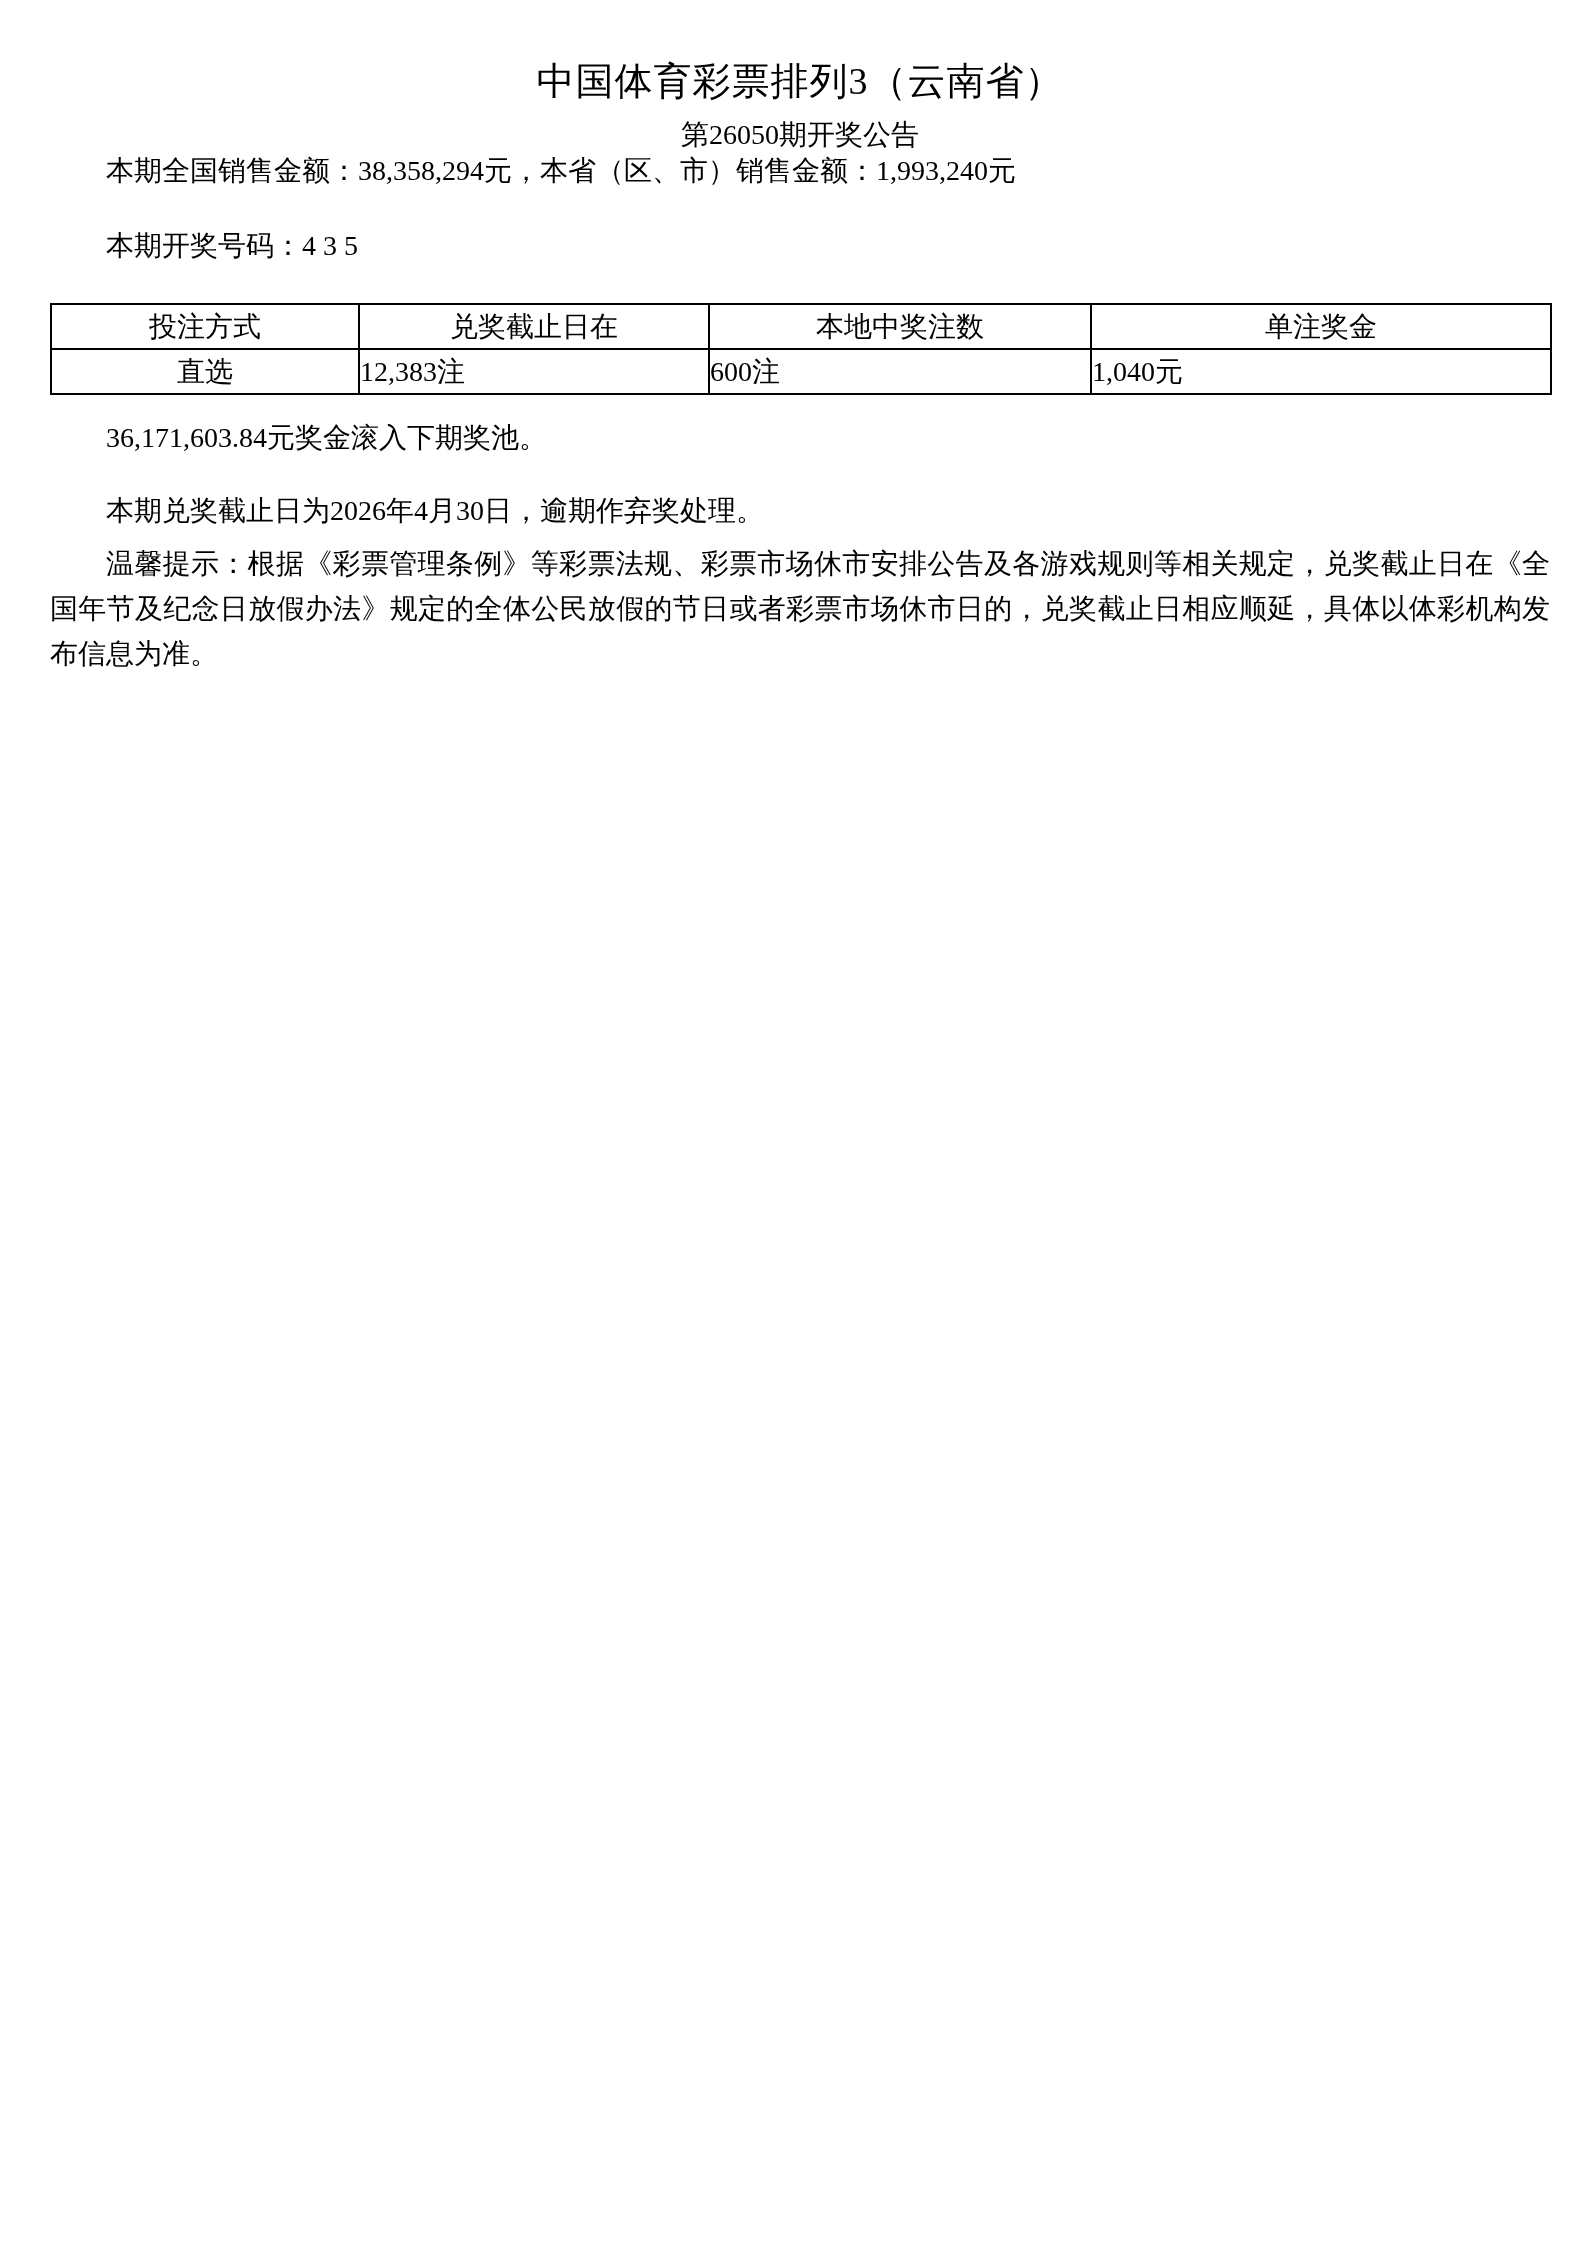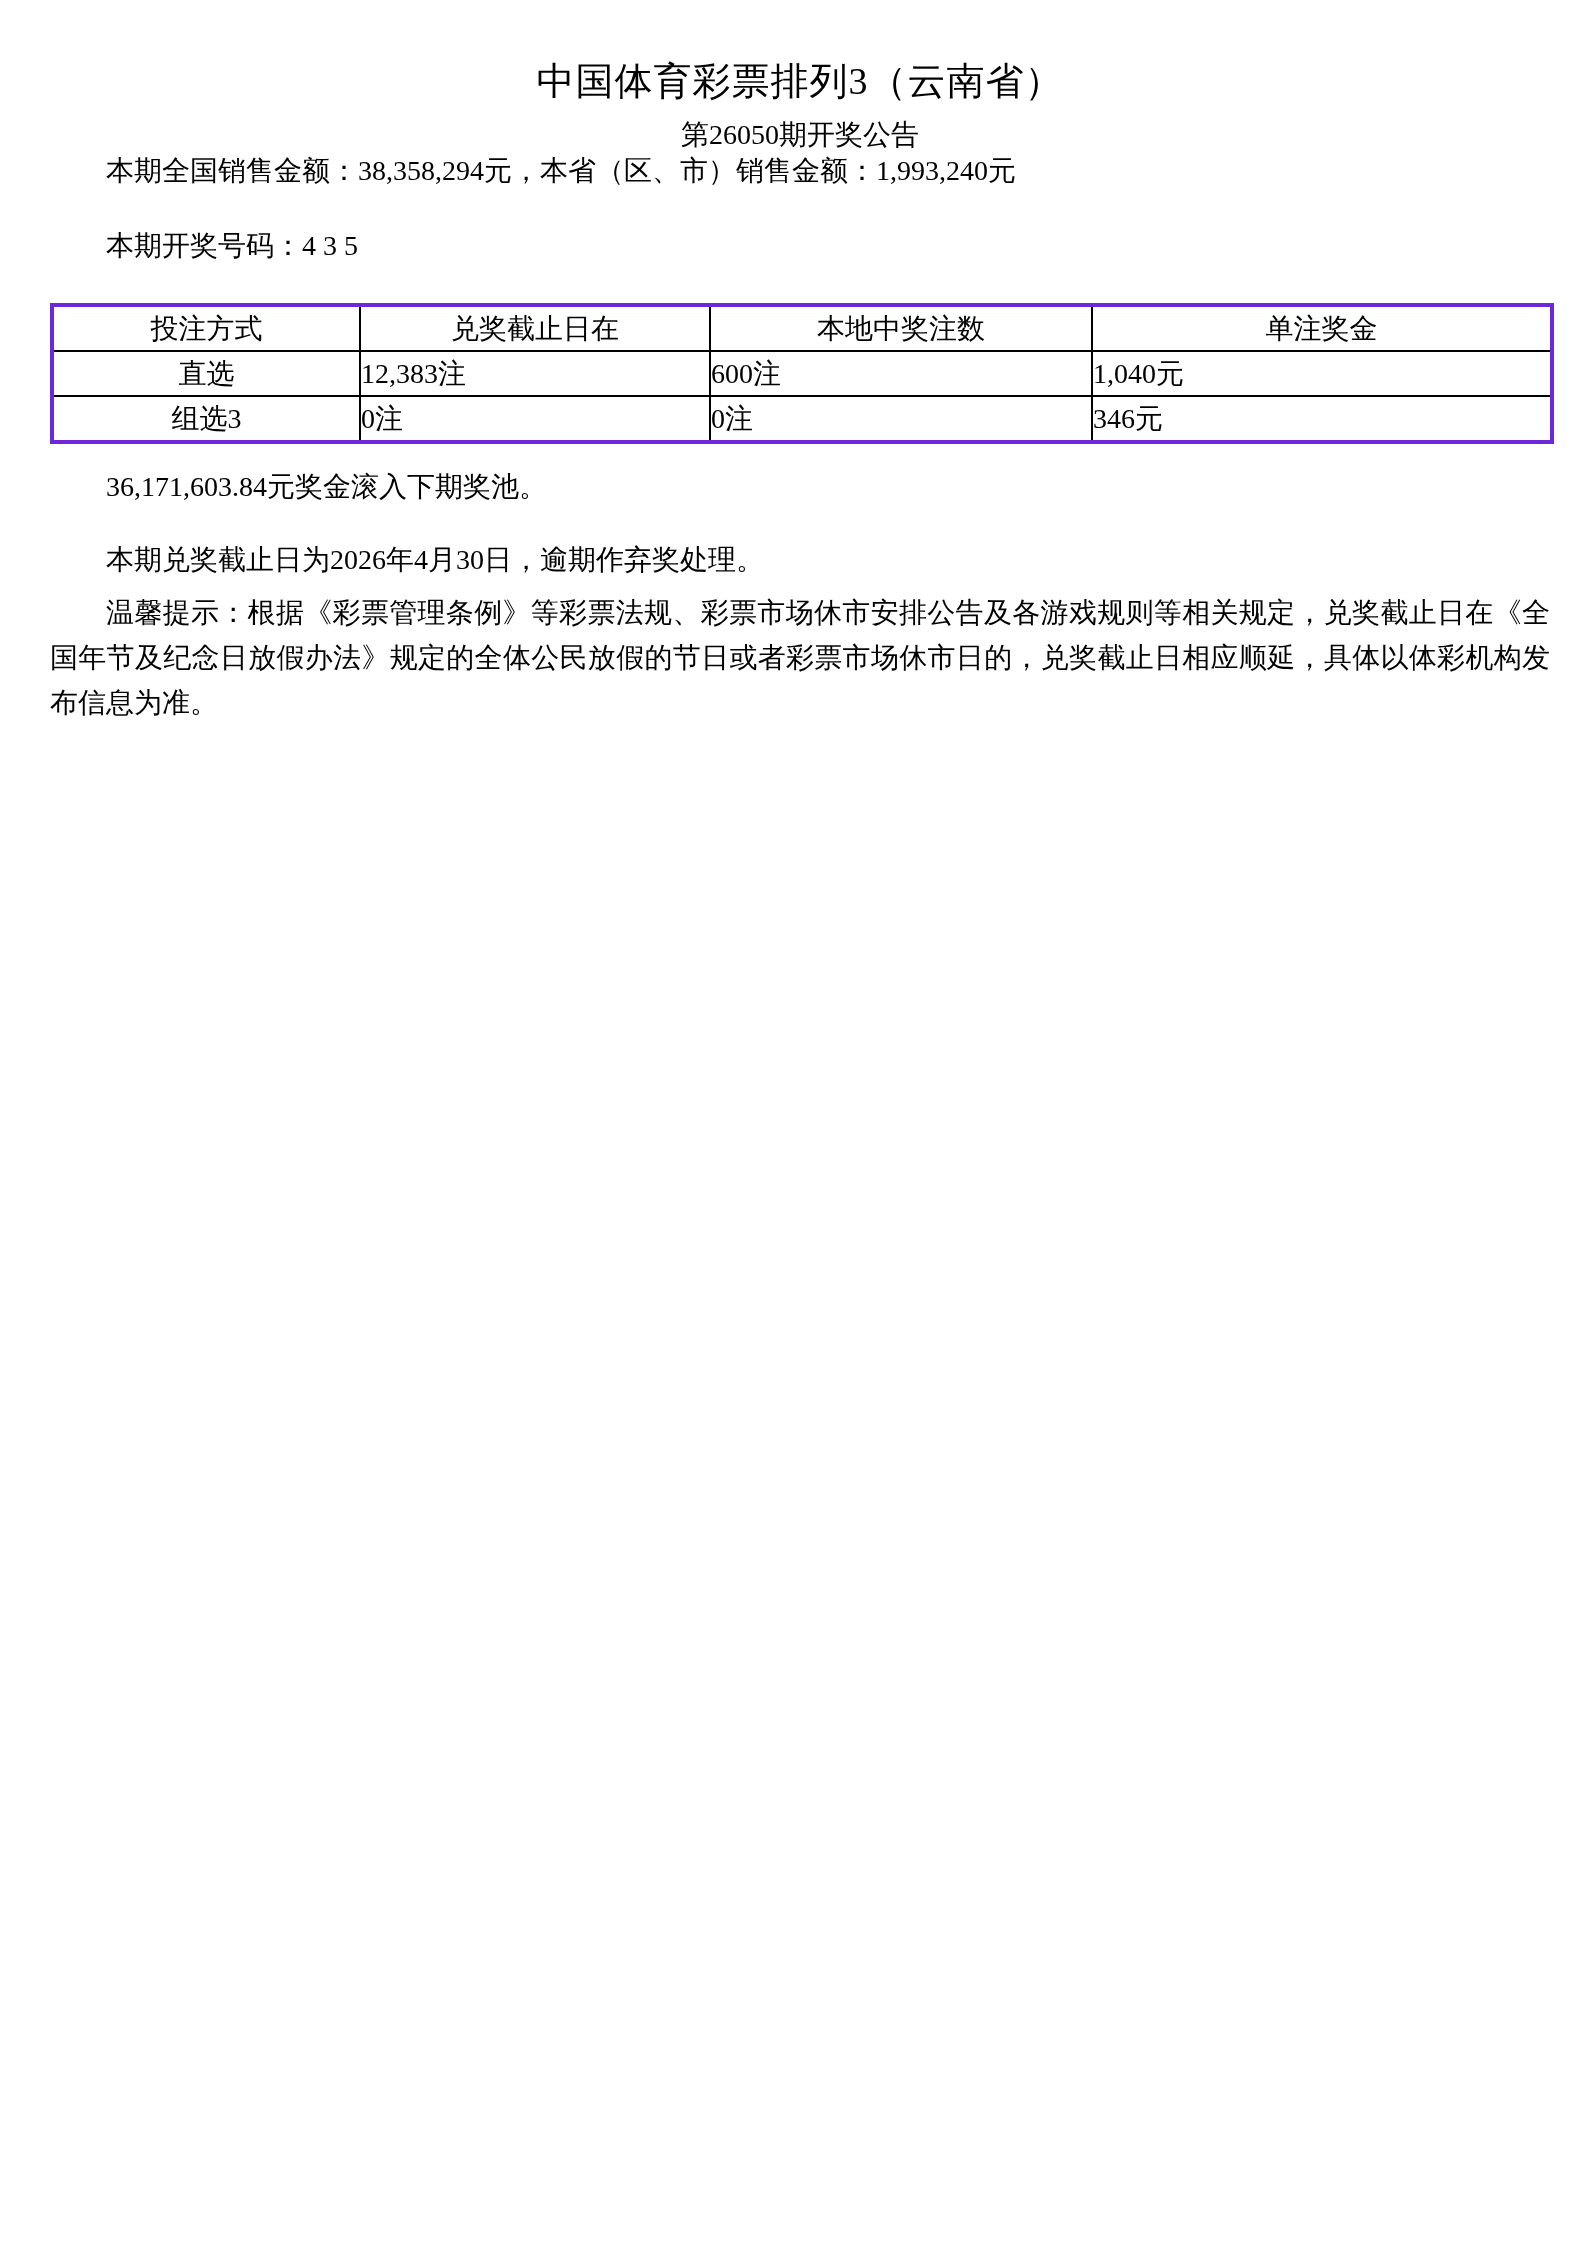--- a/index.html
+++ b/index.html
@@ -41,21 +41,21 @@
     white-space: nowrap;
   }
   .first-body-line {
     margin-top: 136px;
   }
   table.prize-table {
     border-collapse: collapse;
     table-layout: fixed;
     width: 1500px;
     margin-top: 26px;
-    border: 4px solid #6d28d9;
+    border: 1px solid #6d28d9;
   }
   table.prize-table th,
   table.prize-table td {
     border: 2px solid #000;
     font-size: 28px;
     font-weight: normal;
     height: 43px;
     padding: 0;
     overflow: hidden;
   }
@@ -111,26 +111,20 @@
         <th>单注奖金</th>
       </tr>
     </thead>
     <tbody>
       <tr>
         <td class="cell-center">直选</td>
         <td class="cell-right">12,383注</td>
         <td class="cell-right">600注</td>
         <td class="cell-right">1,040元</td>
       </tr>
-      <tr>
-        <td class="cell-center">组选3</td>
-        <td class="cell-right">0注</td>
-        <td class="cell-right">0注</td>
-        <td class="cell-right">346元</td>
-      </tr>
     </tbody>
   </table>
 
   <p class="rollover-line">36,171,603.84元奖金滚入下期奖池。</p>
 
   <p class="deadline-line">本期兑奖截止日为2026年4月30日，逾期作弃奖处理。</p>
 
   <p class="reminder-para">温馨提示：根据《彩票管理条例》等彩票法规、彩票市场休市安排公告及各游戏规则等相关规定，兑奖截止日在《全国年节及纪念日放假办法》规定的全体公民放假的节日或者彩票市场休市日的，兑奖截止日相应顺延，具体以体彩机构发布信息为准。</p>
 
 </div>

